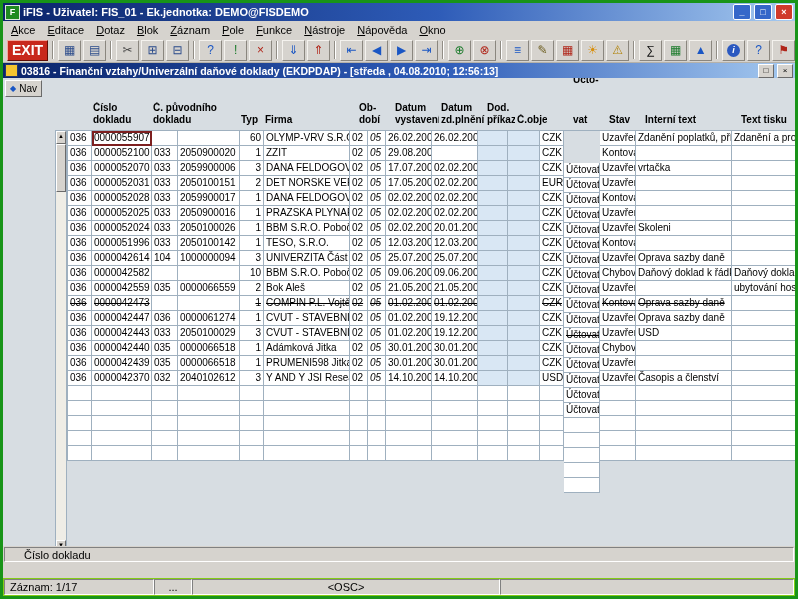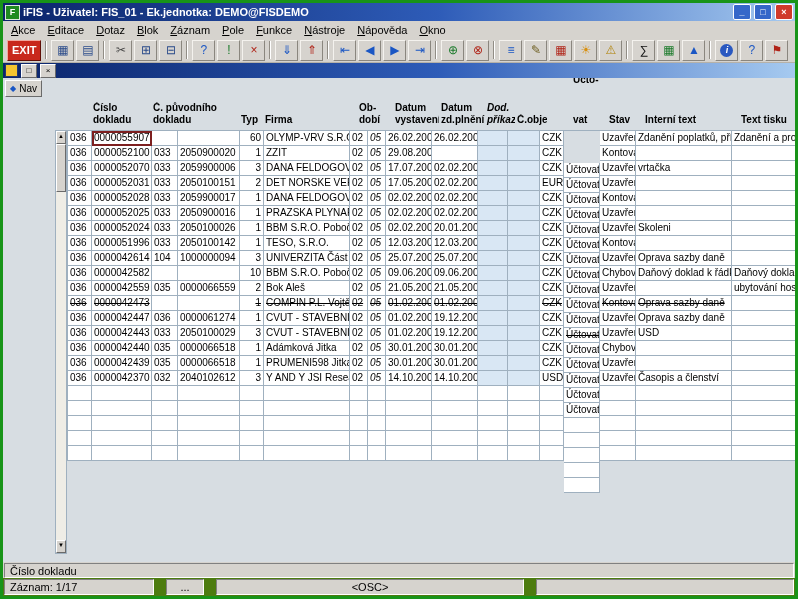--- a/index.html
+++ b/index.html
@@ -20,42 +20,42 @@
   .menubar{height:17px;flex:0 0 17px;display:flex;align-items:center;padding-left:2px;background:#d6d3ce;}
   .menu-item{padding:1px 6px;white-space:nowrap;}
   
   .toolbar{height:24px;flex:0 0 24px;display:flex;align-items:center;padding:0 3px;background:#d6d3ce;
            border-bottom:1px solid #b5b1a9;}
   .tb-btn{width:21px;height:19px;flex:0 0 auto;display:flex;align-items:center;justify-content:center;
           border:1px solid;border-color:#f4f2ee #8a867e #8a867e #f4f2ee;background:#d6d3ce;font-size:12px;margin:0 1px;}
   .tb-btn span{line-height:1;}
   .tb-btn .round{width:13px;height:13px;border-radius:50%;background:#2a58c0;color:#fff;font-size:9px;font-weight:bold;
           font-style:italic;display:flex;align-items:center;justify-content:center;}
-  .tb-exit{height:19px;padding:0 4px;margin:0 1px;background:#c8281c;color:#fff;font-weight:bold;font-size:11px;
+  .tb-exit{height:19px;padding:0 4px;margin:0 1px;background:#c8281c;color:#fff;font-weight:bold;font-size:14px;
            border:1px solid;border-color:#f0a89e #5e0e06 #5e0e06 #f0a89e;display:flex;align-items:center;}
   .tb-sep{width:0;height:18px;border-left:1px solid #918d85;border-right:1px solid #ffffff;margin:0 3px;}
   
   .mdibar{height:15px;flex:0 0 15px;background:linear-gradient(to right,#0a246a,#2e5cb8 55%,#a6caf0);
           display:flex;align-items:center;gap:3px;padding:0 2px;}
   .form-icon{width:11px;height:11px;background:#f4c430;border:1px solid #24366e;}
   .mdi-title{flex:1;color:#fff;font-weight:bold;font-size:10.5px;white-space:nowrap;overflow:hidden;}
   .mdi-btn{width:14px;height:12px;background:#d6d3ce;border:1px solid;border-color:#fff #6a6a6a #6a6a6a #fff;
            font-size:8px;line-height:1;display:flex;align-items:center;justify-content:center;}
   
   .content{flex:1 1 auto;position:relative;background:#d7dde2;overflow:hidden;}
   .nav-btn{position:absolute;top:2px;left:2px;height:15px;padding:0 4px;display:flex;align-items:center;gap:3px;
            background:#d6d3ce;border:1px solid;border-color:#fff #6a6a6a #6a6a6a #fff;font-size:10px;}
   .nav-icon{color:#1a56c4;font-size:8px;line-height:1;}
   
   .grid-header{position:absolute;left:64px;top:18px;height:30px;display:flex;align-items:flex-end;
                font-weight:bold;font-size:10px;line-height:12px;}
   .hc{box-sizing:border-box;display:flex;flex-direction:column;justify-content:flex-end;
       white-space:nowrap;overflow:hidden;padding-left:2px;}
   .h0{width:84px;padding-left:26px;}.h1{width:88px;}.h2{width:24px;}.h3{width:86px;}
-  .h4{width:36px;margin-left:8px;}.h5{width:46px;}.h6{width:46px;}.h7{width:30px;font-style:italic;}.h8{width:32px;}
+  .h4{width:36px;margin-left:8px;}.h5{width:46px;}.h6{width:46px;}.h7{width:30px;}.h8{width:32px;}
   .h9{width:24px;}.h10{width:36px;gap:28px;}.h11{width:36px;}.h12{width:96px;}.h13{width:70px;}
   
   .grid-body{position:absolute;left:64px;top:52px;border-top:1px solid #9fb0bf;border-left:1px solid #9fb0bf;
              font-size:10px;}
   .tr{display:flex;height:15px;}
   .td{box-sizing:border-box;height:15px;background:#fff;border-right:1px solid #9fb0bf;border-bottom:1px solid #9fb0bf;
       padding:1px 2px;white-space:nowrap;overflow:hidden;line-height:12px;}
   .c0{width:24px;}.c1{width:60px;}.c2{width:26px;}.c3{width:62px;}.c4{width:24px;text-align:right;}
   .c5{width:86px;}.c6{width:18px;}.c7{width:18px;font-style:italic;}.c8{width:46px;}.c9{width:46px;}
   .c10{width:30px;}.c11{width:32px;}.c12{width:24px;}.c13{width:36px;margin-top:32px;}.c14{width:36px;}
@@ -65,22 +65,22 @@
   .active-cell{outline:2px solid #7d1f1f;outline-offset:-2px;}
   
   .vscroll{position:absolute;left:52px;top:52px;width:12px;height:424px;box-sizing:border-box;
            background:#efede6;border:1px solid #9fb0bf;display:flex;flex-direction:column;}
   .vs-btn{height:11px;flex:0 0 11px;background:#d6d3ce;border:1px solid;border-color:#fff #6a6a6a #6a6a6a #fff;
           font-size:6px;text-align:center;line-height:9px;}
   .vs-thumb{height:46px;flex:0 0 46px;background:#d6d3ce;border:1px solid;border-color:#fff #6a6a6a #6a6a6a #fff;}
   .vs-track{flex:1 1 auto;}
   
   .status-field{height:15px;flex:0 0 15px;margin:1px 1px 0 1px;box-sizing:border-box;background:#d6d3ce;
-                border:1px solid;border-color:#808080 #fff #fff #808080;display:flex;align-items:center;padding:0 5px;}
-  .status-row{height:18px;flex:0 0 18px;display:flex;gap:12px;padding:1px;box-sizing:border-box;background:#4d7c0f;}
+                border:1px solid;border-color:#808080 #fff #fff #808080;display:flex;align-items:center;padding:0 19px;}
+  .status-row{height:18px;flex:0 0 18px;display:flex;gap:0;padding:1px;box-sizing:border-box;background:#84cc16;margin-top:16px;}
   .seg{box-sizing:border-box;border:1px solid;border-color:#808080 #fff #fff #808080;background:#d6d3ce;
        display:flex;align-items:center;padding:0 5px;white-space:nowrap;overflow:hidden;}
   .seg-record{width:150px;}
   .seg-dots{width:38px;justify-content:center;}
   .seg-osc{width:308px;justify-content:center;}
   .seg-rest{flex:1;}
 </style>
 </head>
 <body>
 
@@ -198,20 +198,21 @@
           <span style="color: rgb(26, 86, 196);">?</span>
         </div>
         <div class="tb-btn">
           <span style="color: rgb(176, 36, 24);">⚑</span>
         </div>
       </div>
   </div>
 
   <div class="mdibar">
     <div class="form-icon"></div>
+    <div class="mdi-title">03816 - Finanční vztahy/Univerzální daňové doklady (EKDPDAP) - [středa , 04.08.2010; 12:56:13]</div>
     <div class="mdi-btn">□</div>
     <div class="mdi-btn">×</div>
   </div>
 
   <div class="content">
     <div class="nav-btn">
       <span class="nav-icon">◆</span>
       <span>Nav</span>
     </div>
 

